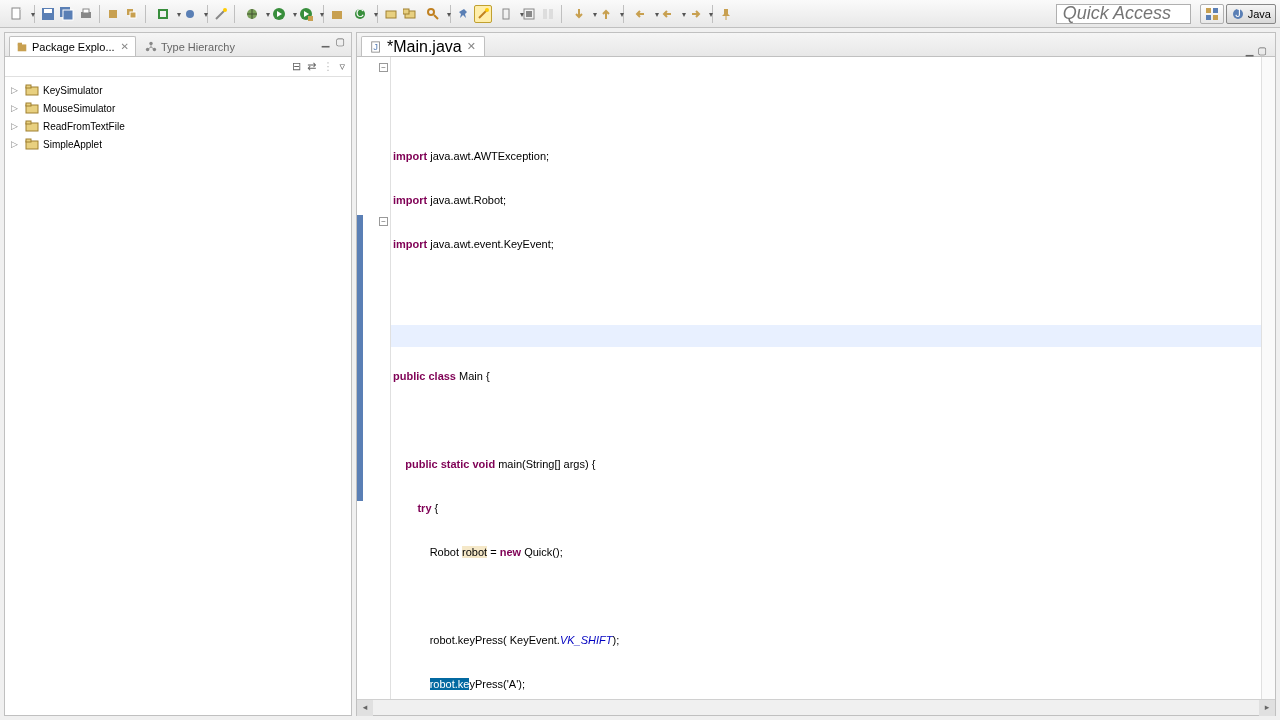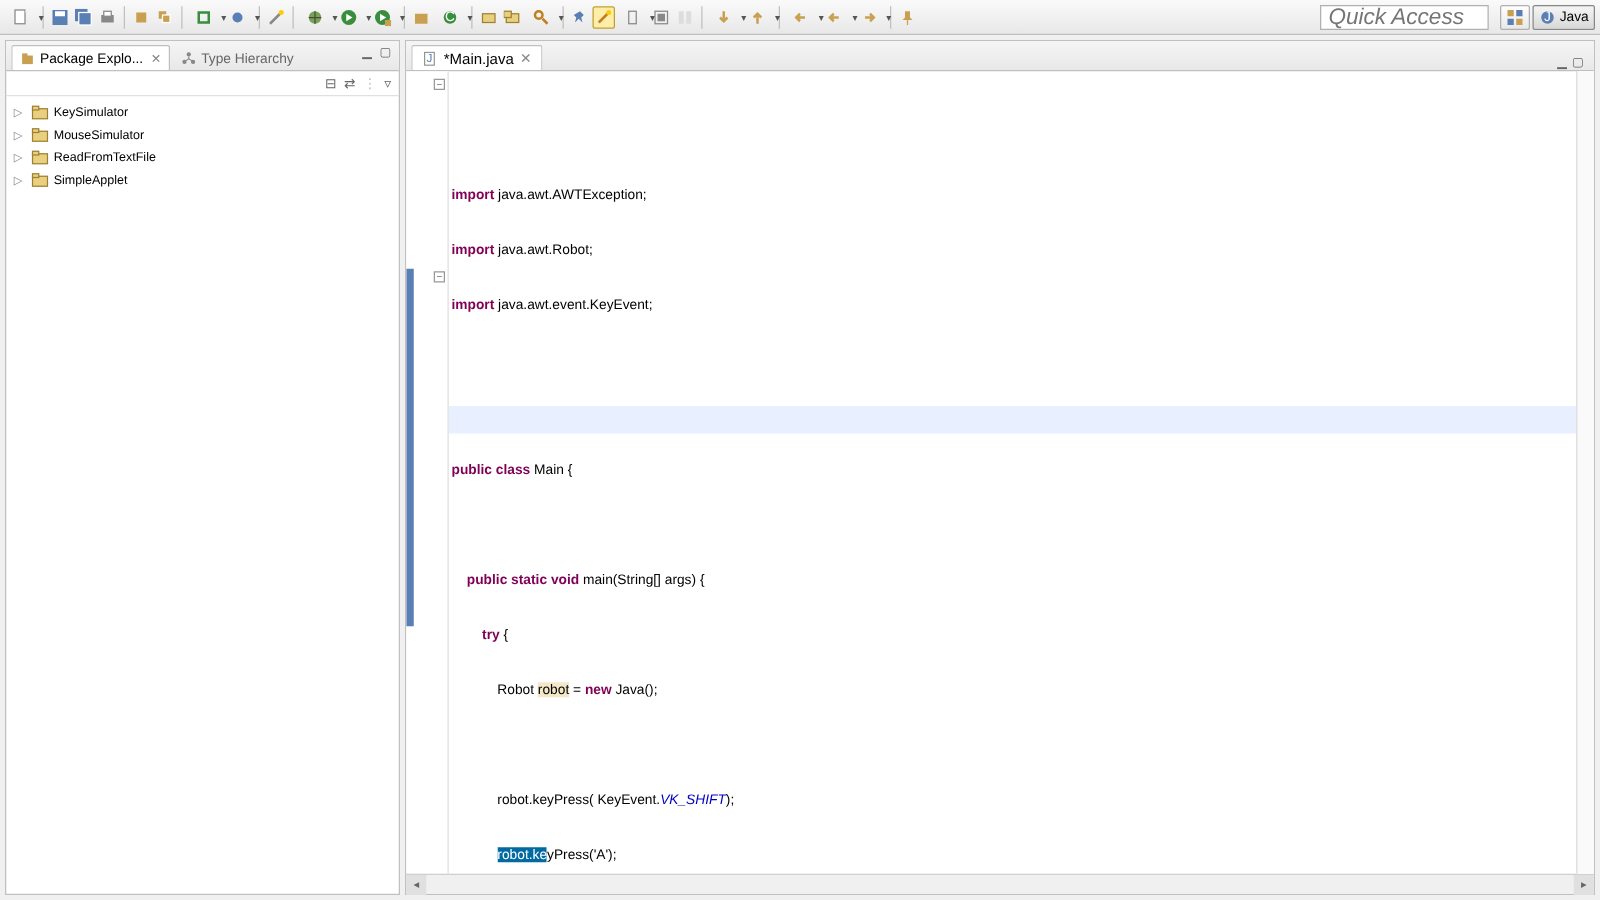--- a/index.html
+++ b/index.html
@@ -15,38 +15,38 @@
 .quick-access { margin-left:auto; }
 .quick-access input { width:135px; height:20px; border:1px solid #b0b0b0; padding:2px 6px; background:#fff; font-size:18px; color:#888; font-style:italic; }
 .persp { display:flex; gap:2px; margin-left:8px; }
 .persp-btn { height:20px; padding:0 4px; border:1px solid #b0b0b0; background:linear-gradient(#fff,#e8e8e8); border-radius:2px; display:flex; align-items:center; gap:3px; cursor:pointer; }
 .persp-btn.active { background:linear-gradient(#f5f5f5,#d8d8d8); border-color:#888; }
 
 
 .workspace { display:flex; height:calc(720px - 28px); }
 
 
-.left-panel { width:316px; background:#fff; border:1px solid #c0c0c0; margin:4px 2px 4px 4px; display:flex; flex-direction:column; }
+.left-panel { width:348px; background:#fff; border:1px solid #c0c0c0; margin:4px 2px 4px 4px; display:flex; flex-direction:column; }
 .panel-tabs { height:24px; display:flex; align-items:flex-end; padding:0 4px; background:linear-gradient(#f5f5f5,#e8e8e8); border-bottom:1px solid #c0c0c0; gap:2px; }
 .panel-tab { height:20px; padding:0 6px; display:flex; align-items:center; gap:4px; border:1px solid #c0c0c0; border-bottom:none; background:#fff; border-radius:2px 2px 0 0; font-size:11px; cursor:pointer; }
 .panel-tab.inactive { background:transparent; border-color:transparent; color:#666; }
 .panel-tab .close { font-size:10px; color:#888; margin-left:2px; }
 .panel-toolbar { height:20px; display:flex; justify-content:flex-end; align-items:center; gap:6px; padding:0 6px; border-bottom:1px solid #e0e0e0; }
 .panel-toolbar span { cursor:pointer; color:#666; font-size:11px; }
 .tree { padding:4px 2px; }
 .tree-item { display:flex; align-items:center; height:18px; padding-left:4px; gap:4px; cursor:pointer; }
 .tree-arrow { width:10px; font-size:9px; color:#888; }
 .tree-icon { width:14px; height:14px; }
 .tree-label { font-size:10px; color:#000; }
 
 
 .editor-area { flex:1; margin:4px 4px 4px 2px; background:#fff; border:1px solid #c0c0c0; display:flex; flex-direction:column; position:relative; }
 .editor-tabs { height:24px; display:flex; align-items:flex-end; padding:0 4px; background:linear-gradient(#f5f5f5,#e8e8e8); border-bottom:1px solid #c0c0c0; }
 .editor-tab { height:20px; padding:0 8px; display:flex; align-items:center; gap:5px; border:1px solid #c0c0c0; border-bottom:none; background:#fff; border-radius:2px 2px 0 0; cursor:pointer; }
-.editor-tab .fname { font-size:12px; }
+.editor-tab .fname { font-size:16px; }
 .editor-tab .close { font-size:11px; color:#888; }
 .editor-minmax { margin-left:auto; display:flex; gap:4px; padding-right:4px; }
 .editor-minmax span { cursor:pointer; color:#666; font-size:10px; }
 
 .editor-body { flex:1; display:flex; overflow:hidden; position:relative; }
 .gutter { width:34px; background:#fff; border-right:1px solid #e0e0e0; position:relative; }
 .fold { position:absolute; left:22px; width:9px; height:9px; border:1px solid #999; background:#fff; font-size:8px; line-height:7px; text-align:center; color:#666; cursor:pointer; }
 .bluebar { position:absolute; left:0; width:6px; background:#5a7fb5; }
 
 .code { flex:1; font-family:Consolas,"Courier New",monospace; font-size:15px; line-height:22px; padding:0 0 0 0; white-space:pre; position:relative; overflow:auto; color:#000; }
@@ -374,21 +374,21 @@
         <div class="code-inner">
 <div class="code-line"><span class="kw">import</span><span> java.awt.AWTException;</span></div>
 <div class="code-line"><span class="kw">import</span><span> java.awt.Robot;</span></div>
 <div class="code-line"><span class="kw">import</span><span> java.awt.event.KeyEvent;</span></div>
 <div class="code-line"> </div>
 <div class="code-line"> </div>
 <div class="code-line"><span class="kw">public</span> <span class="kw">class</span><span> Main {</span></div>
 <div class="code-line"> </div>
 <div class="code-line">    <span class="kw">public</span> <span class="kw">static</span> <span class="kw">void</span><span> main(String[] args) {</span></div>
 <div class="code-line">        <span class="kw">try</span><span> {</span></div>
-<div class="code-line"><span>            Robot </span><span class="var-hl">robot</span><span> = </span><span class="kw">new</span><span> Java();</span></div>
+<div class="code-line"><span>            Robot </span><span class="var-hl">robot</span><span> = </span><span class="kw">new</span><span> Quick();</span></div>
 <div class="code-line"> </div>
 <div class="code-line"><span>            robot.keyPress( KeyEvent.</span><span class="cst">VK_SHIFT</span><span>);</span></div>
 <div class="code-line">            <span class="sel">robot.ke</span><span>yPress('A');</span></div>
 
 
 
 
 
 
 

